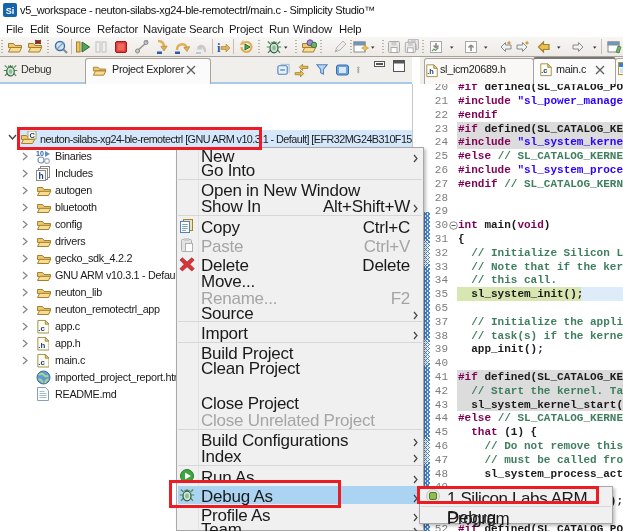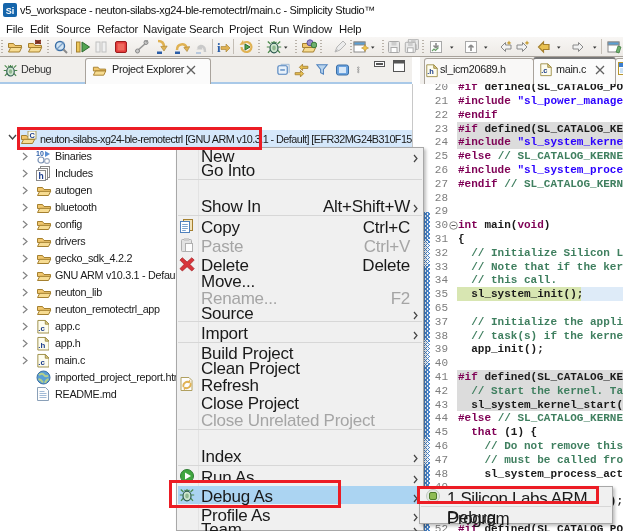--- a/index.html
+++ b/index.html
@@ -493,20 +493,23 @@
 <div class="mi" style="top:-1.5px;height:16px">
         <span class="t">New</span>
         <span class="sub"><svg width="5" height="9" style="position:relative;top:1px">
             <path d="M1 1l3 3.5L1 8" stroke="#444" stroke-width="1.2" fill="none"></path>
           </svg></span>
       </div>
 <div class="mi" style="top:13.300000000000011px;height:16px">
         <span class="t">Go Into</span>
       </div>
 <div class="abs" style="left:1px;top:31.099999999999994px;width:244px;height:1px;background:#d7d7d7"></div>
+<div class="mi" style="top:32.900000000000006px;height:16px">
+        <span class="t">Open in New Window</span>
+      </div>
 <div class="mi" style="top:48.69999999999999px;height:16px">
         <span class="t">Show In</span>
         <span class="a">Alt+Shift+W</span>
         <span class="sub"><svg width="5" height="9" style="position:relative;top:1px">
             <path d="M1 1l3 3.5L1 8" stroke="#444" stroke-width="1.2" fill="none"></path>
           </svg></span>
       </div>
 <div class="abs" style="left:1px;top:66.5px;width:244px;height:1px;background:#d7d7d7"></div>
 <div class="mi" style="top:70px;height:16px">
         <svg style="left:2px;top:0px" width="16" height="16">
@@ -553,37 +556,33 @@
             <path d="M1 1l3 3.5L1 8" stroke="#444" stroke-width="1.2" fill="none"></path>
           </svg></span>
       </div>
 <div class="abs" style="left:1px;top:193.5px;width:244px;height:1px;background:#d7d7d7"></div>
 <div class="mi" style="top:196.3px;height:16px">
         <span class="t">Build Project</span>
       </div>
 <div class="mi" style="top:211.3px;height:16px">
         <span class="t">Clean Project</span>
       </div>
-<div class="mi" style="top:228.39999999999998px;height:16px">
-        <svg style="left:2px;top:0px" width="16" height="16">
-          <path d="M2 1.5h8l3 3V14.5H2z" fill="#fdfdfd" stroke="#b0a060"></path>
-          <path d="M4.5 11a4 4 0 0 1 6-4.5" stroke="#e0b253" stroke-width="1.8" fill="none"></path>
-          <path d="M11 3.5l.5 3.5-3.5-.5z" fill="#e0b253"></path>
-          <path d="M11.5 7a4 4 0 0 1-6 4.5" stroke="#e0b253" stroke-width="1.8" fill="none"></path>
-          <path d="M5 14.5l-.5-3.5 3.5.5z" fill="#e0b253"></path>
-        </svg>
-        <span class="t">Refresh</span>
-      </div>
 <div class="mi" style="top:246px;height:16px">
         <span class="t">Close Project</span>
       </div>
 <div class="mi" style="top:262.7px;height:16px">
         <span class="t dis">Close Unrelated Project</span>
       </div>
 <div class="abs" style="left:1px;top:281px;width:244px;height:1px;background:#d7d7d7"></div>
+<div class="mi" style="top:282.5px;height:16px">
+        <span class="t">Build Configurations</span>
+        <span class="sub"><svg width="5" height="9" style="position:relative;top:1px">
+            <path d="M1 1l3 3.5L1 8" stroke="#444" stroke-width="1.2" fill="none"></path>
+          </svg></span>
+      </div>
 <div class="mi" style="top:299px;height:16px">
         <span class="t">Index</span>
         <span class="sub"><svg width="5" height="9" style="position:relative;top:1px">
             <path d="M1 1l3 3.5L1 8" stroke="#444" stroke-width="1.2" fill="none"></path>
           </svg></span>
       </div>
 <div class="abs" style="left:1px;top:316.7px;width:244px;height:1px;background:#d7d7d7"></div>
 <div class="mi" style="top:319.5px;height:16px">
         <svg style="left:2px;top:0px" width="16" height="16">
           <circle cx="8" cy="8" r="6.5" fill="#3fa63f" stroke="#2e7d32"></circle>

